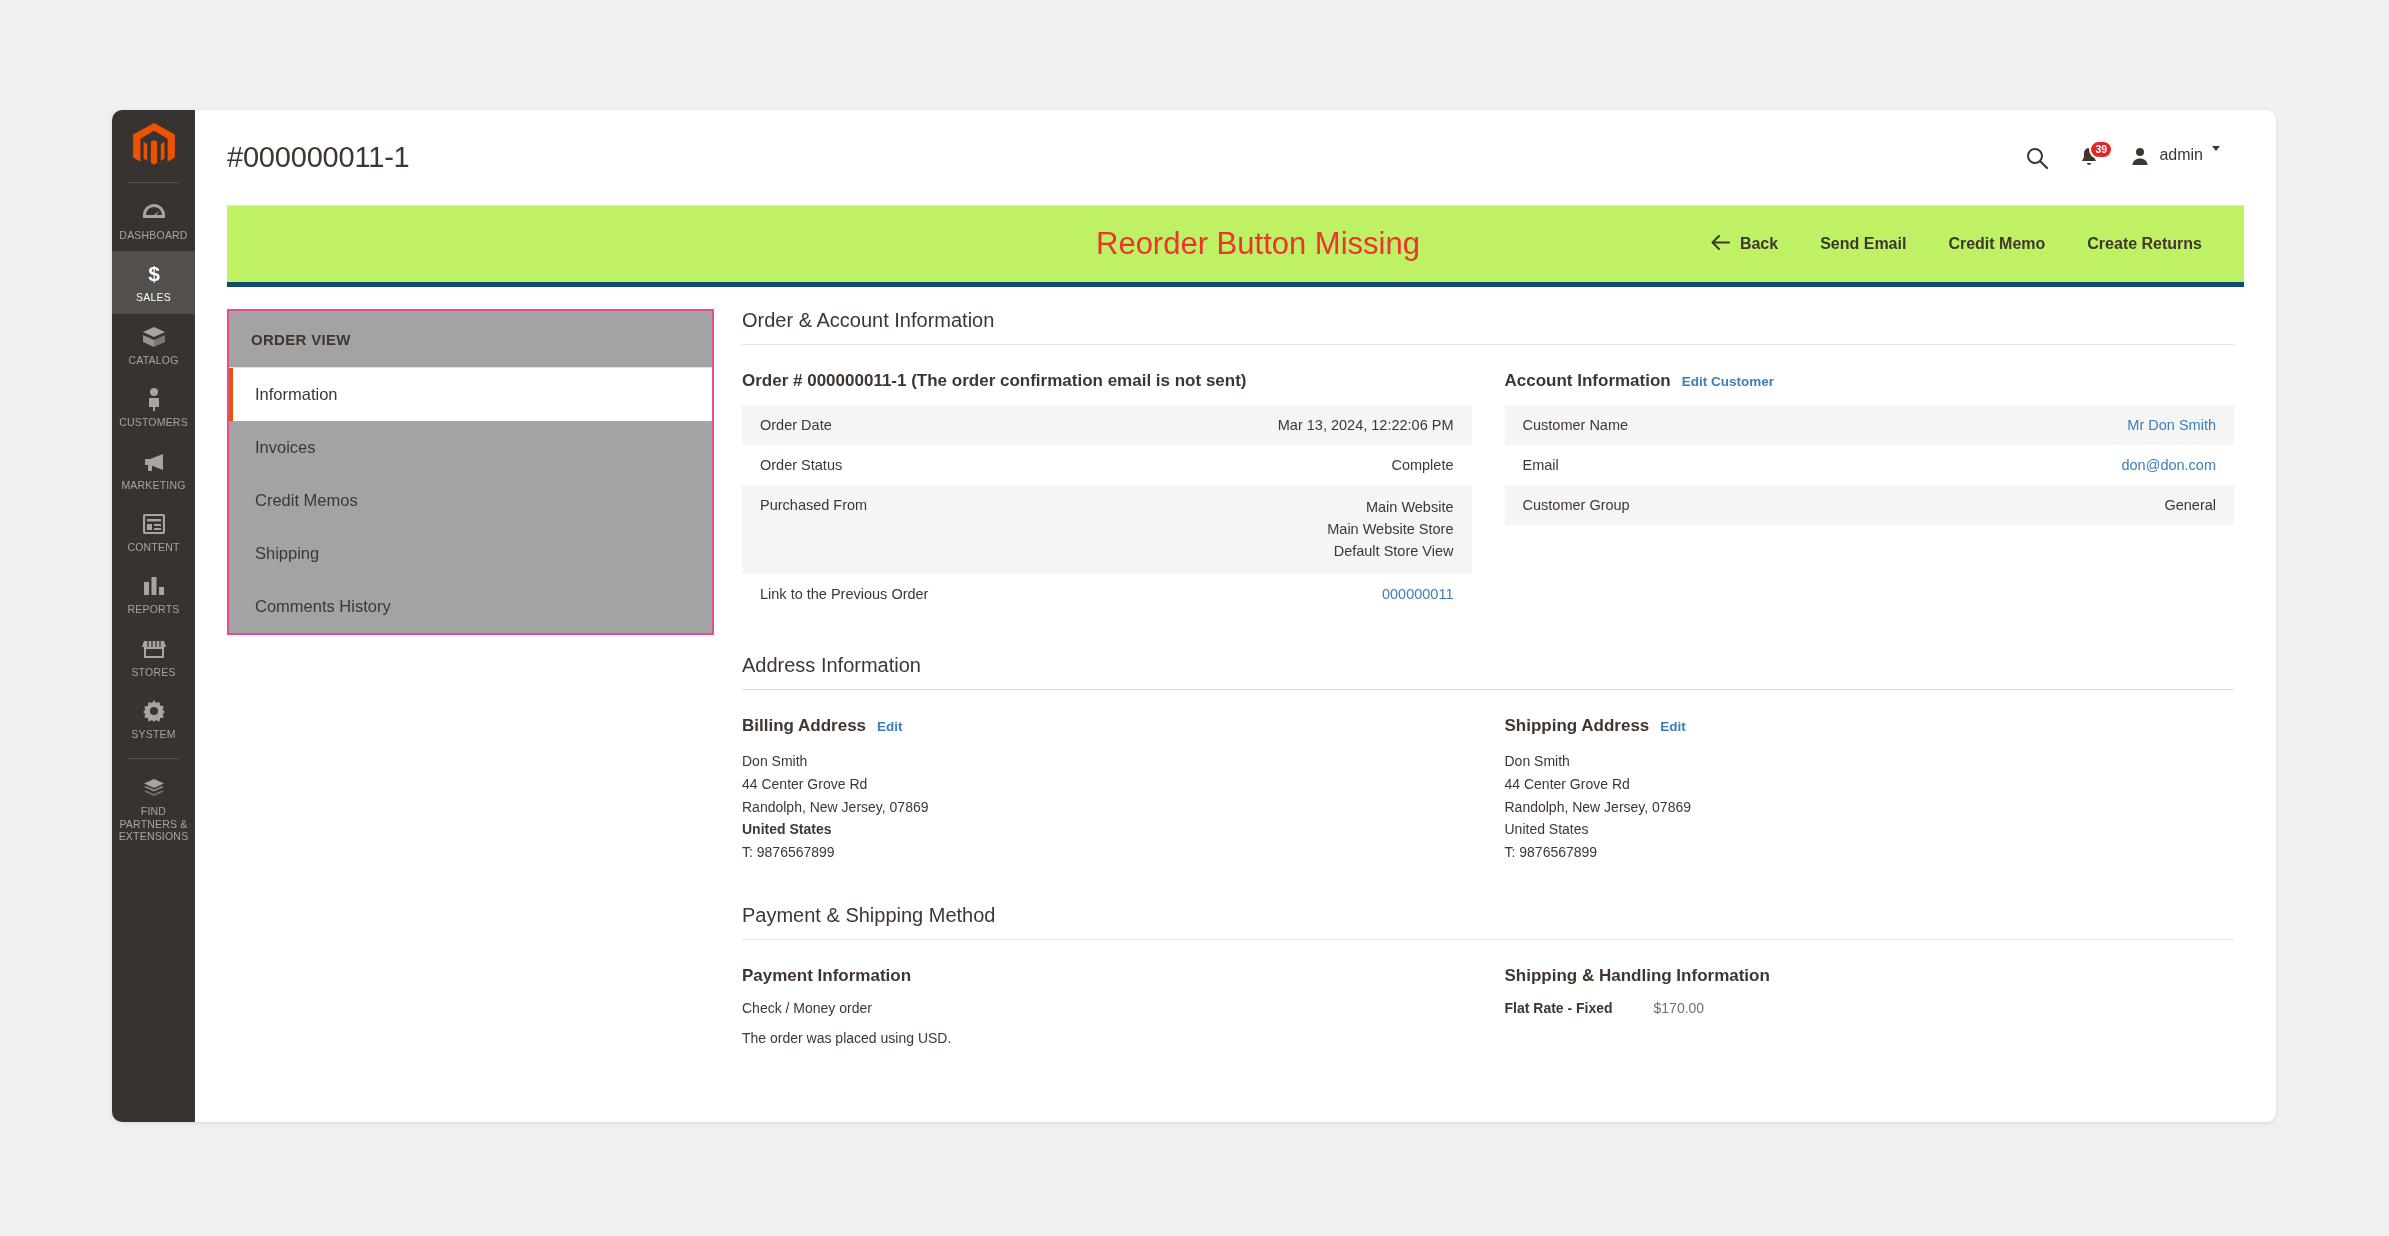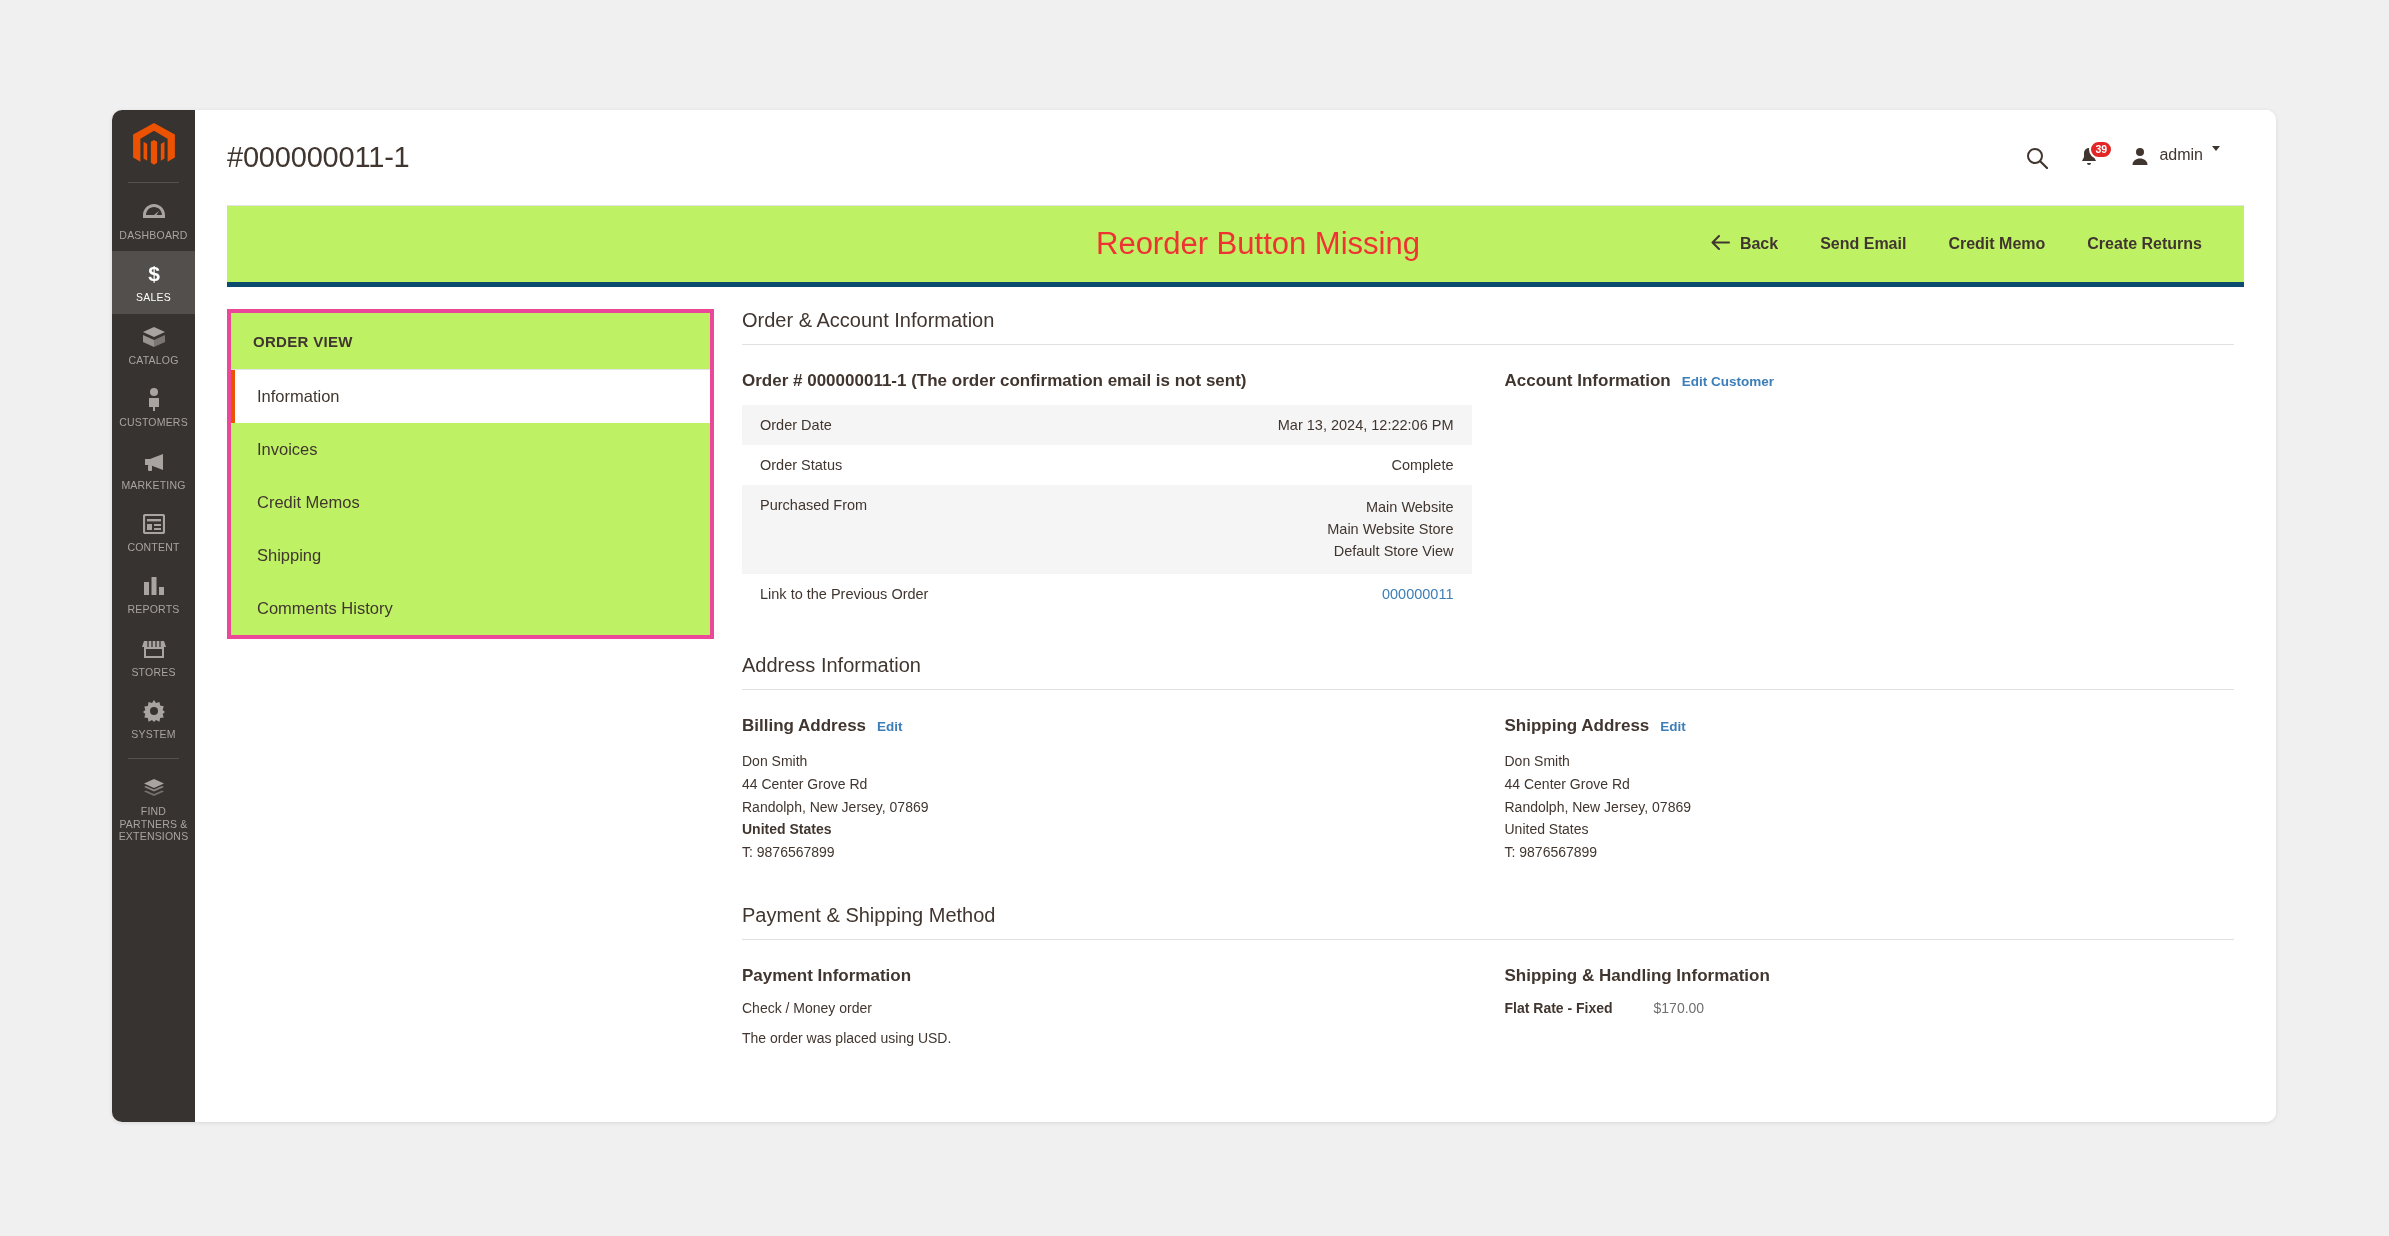--- a/index.html
+++ b/index.html
@@ -84,21 +84,21 @@
   .act-btn {
     font-size: 16px; font-weight: bold; color: #41362f;
     cursor: pointer; display: flex; align-items: center; gap: 10px; white-space: nowrap;
   }
 
   
   .content { flex: 1 1 auto; display: flex; padding: 22px 32px 0 32px; min-height: 0; gap: 28px; }
 
   .orderview {
     width: 487px; flex: 0 0 487px;
-    background: #bef264; border: 4px solid #ec4899;
+    background: #a3a3a3; border: 2px solid #ec4899;
     align-self: flex-start;
   }
   .ov-head {
     padding: 20px 22px 19px 22px;
     font-size: 15px; font-weight: bold; color: #41362f; letter-spacing: 0.3px;
     border-bottom: 1px solid #e3e3e3;
   }
   .ov-item {
     padding: 17px 22px; font-size: 16.5px; color: #41362f;
     border-left: 4px solid transparent; cursor: pointer;
@@ -356,20 +356,40 @@
               </tr>
             </tbody>
               </table>
           </div>
 
           <div class="col">
             <div class="sub-title">
               <span>Account Information</span>
               <span class="link sm">Edit Customer</span>
             </div>
+            <table class="info">
+              <tbody>
+                  <tr>
+                <td>Customer Name</td>
+                <td class="val">
+                  <span class="link">Mr Don Smith</span>
+                </td>
+              </tr>
+              <tr>
+                <td>Email</td>
+                <td class="val">
+                  <span class="link">don@don.com</span>
+                </td>
+              </tr>
+              <tr>
+                <td>Customer Group</td>
+                <td class="val">General</td>
+              </tr>
+            </tbody>
+              </table>
           </div>
         </div>
 
         <div class="block-gap"></div>
 
         <div class="sec-title">Address Information</div>
         <div class="sec-rule"></div>
 
         <div class="cols">
           <div class="col">

